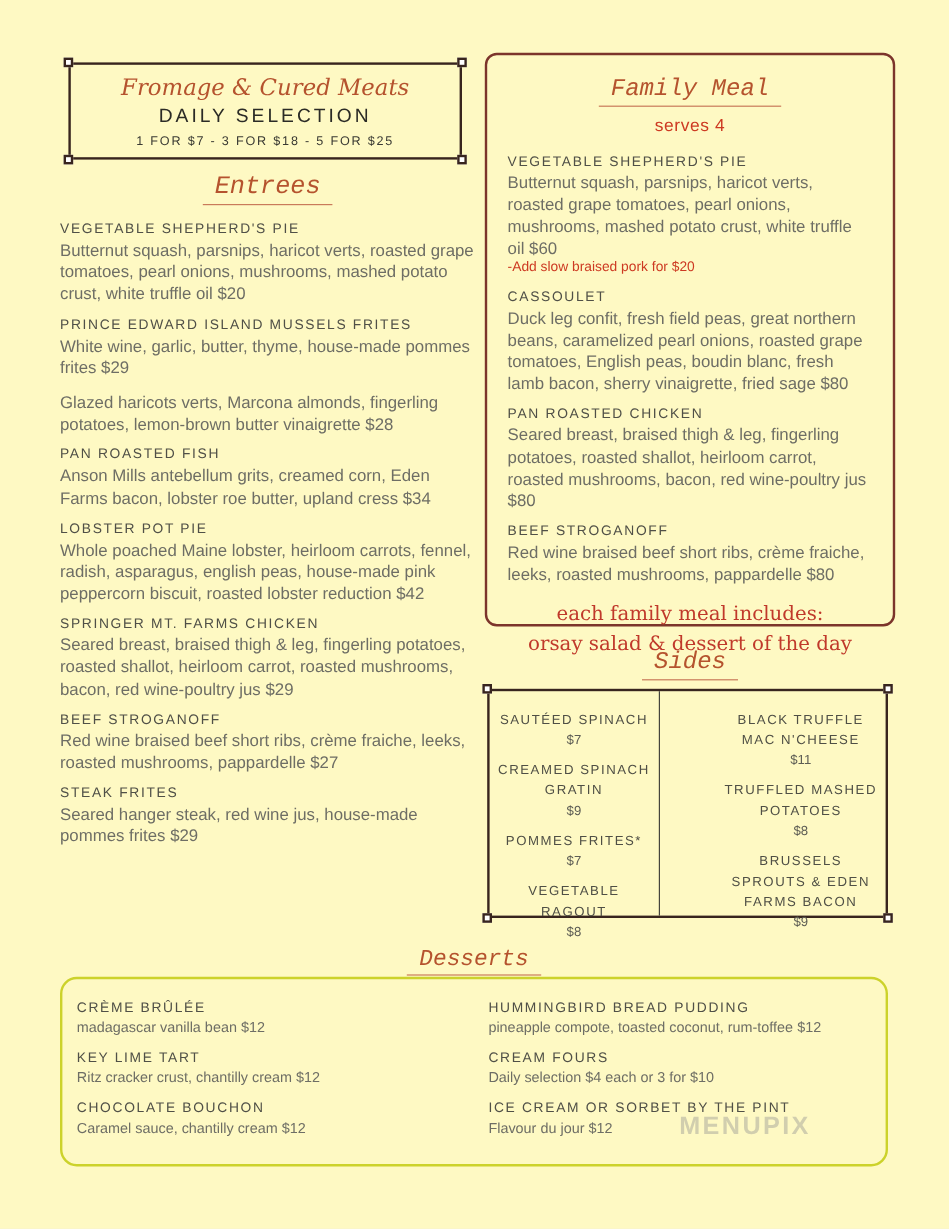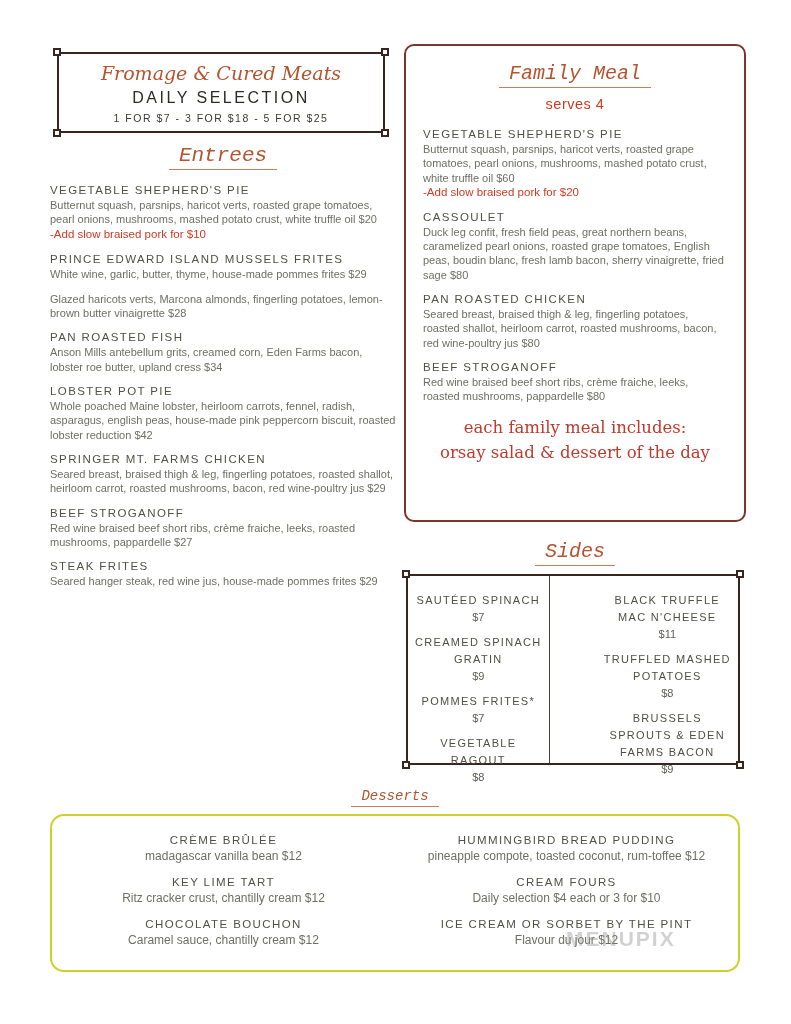--- a/index.html
+++ b/index.html
@@ -1,18 +1,18 @@
 <!DOCTYPE html>
 <html><head>
 <meta charset="utf-8">
 <style>
   * { margin: 0; padding: 0; box-sizing: border-box; }
   body { background: #e8e8e8; font-family: "Liberation Sans", sans-serif; }
   .page {
-    position: relative; width: 791px; height: 1024px; background: #ffffff;
+    position: relative; width: 791px; height: 1024px; background: #fef9c3;
     margin: 0 auto; overflow: hidden;
   }
   .script-heading {
     font-family: "DejaVu Serif", serif; font-style: italic;
     color: #b5532e; text-align: center;
   }
   .flourish { display: inline-block; border-bottom: 1px solid #c97b5a; padding: 0 10px 2px; font-family: Liberation Mono, monospace; }
 
   
   .fromage-box {
@@ -28,21 +28,21 @@
   .fromage-pricing { font-size: 10.5px; letter-spacing: 1.5px; color: #3a3a33; }
 
   
   .entrees-col { position: absolute; left: 50px; top: 142px; width: 346px; }
   .entrees-heading { font-size: 21px; margin-bottom: 14px; }
   .menu-item { margin-bottom: 11px; }
   .item-name {
     font-size: 11.5px; letter-spacing: 1.4px; color: #505047;
     margin-bottom: 2px;
   }
-  .item-desc { font-size: 11px; line-height: 1.3; color: #6e6e65; }
+  .item-desc { font-size: 14px; line-height: 1.3; color: #6e6e65; }
   .item-note { font-size: 11.5px; line-height: 1.3; color: #cd3a22; }
 
   
   .family-box {
     position: absolute; left: 404px; top: 44px; width: 342px; height: 478px;
     border: 2px solid #7c352b; border-radius: 10px; padding: 14px 17px;
   }
   .family-heading { font-size: 20px; margin-bottom: 8px; }
   .family-serves {
     text-align: center; color: #cd3a22; font-size: 14.5px;
@@ -58,26 +58,26 @@
     position: absolute; left: 406px; top: 574px; width: 334px; height: 191px;
     border: 2px solid #38251e; display: flex; gap: 47px;
   }
   .sides-col { width: 50%; padding: 16px 6px; text-align: center; }
   .sides-col.left { border-right: 1.5px solid #45453c; }
   .side-item { margin-bottom: 11px; }
   .side-name { font-size: 11px; letter-spacing: 1.3px; color: #4f4f45; line-height: 1.55; }
   .side-price { font-size: 11px; color: #5d5d54; margin-top: 2px; }
 
   
-  .desserts-heading { position: absolute; left: 50px; top: 787px; width: 690px; font-size: 14px; }
+  .desserts-heading { position: absolute; left: 50px; top: 787px; width: 690px; font-size: 19px; }
   .desserts-box {
     position: absolute; left: 50px; top: 814px; width: 690px; height: 158px;
     border: 2.5px solid #ccd22b; border-radius: 14px; display: flex;
   }
-  .desserts-col { width: 50%; padding: 18px 12px; text-align: center; }
+  .desserts-col { width: 50%; padding: 18px 12px; }
   .dessert-item { margin-bottom: 13px; }
   .dessert-name { font-size: 11.5px; letter-spacing: 1.4px; color: #505047; margin-bottom: 3px; }
   .dessert-desc { font-size: 12px; color: #6e6e65; }
 
   
   .watermark {
     position: absolute; left: 566px; top: 927px; font-size: 21px;
     color: #8f8f8f; opacity: 0.4; letter-spacing: 2px; font-weight: bold;
     pointer-events: none;
   }
@@ -98,21 +98,20 @@
   </div>
 
   <div class="entrees-col">
     <div class="script-heading entrees-heading">
       <span class="flourish">Entrees</span>
     </div>
 
     <div class="menu-item">
       <div class="item-name">VEGETABLE SHEPHERD'S PIE</div>
       <div class="item-desc">Butternut squash, parsnips, haricot verts, roasted grape tomatoes, pearl onions, mushrooms, mashed potato crust, white truffle oil  $20</div>
-      <div class="item-note">-Add slow braised pork for $10</div>
     </div>
     <div class="menu-item">
       <div class="item-name">PRINCE EDWARD ISLAND MUSSELS FRITES</div>
       <div class="item-desc">White wine, garlic, butter, thyme, house-made pommes frites  $29</div>
     </div>
     <div class="menu-item">
       <div class="item-desc">Glazed haricots verts, Marcona almonds, fingerling potatoes, lemon-brown butter vinaigrette  $28</div>
     </div>
     <div class="menu-item">
       <div class="item-name">PAN ROASTED FISH</div>

